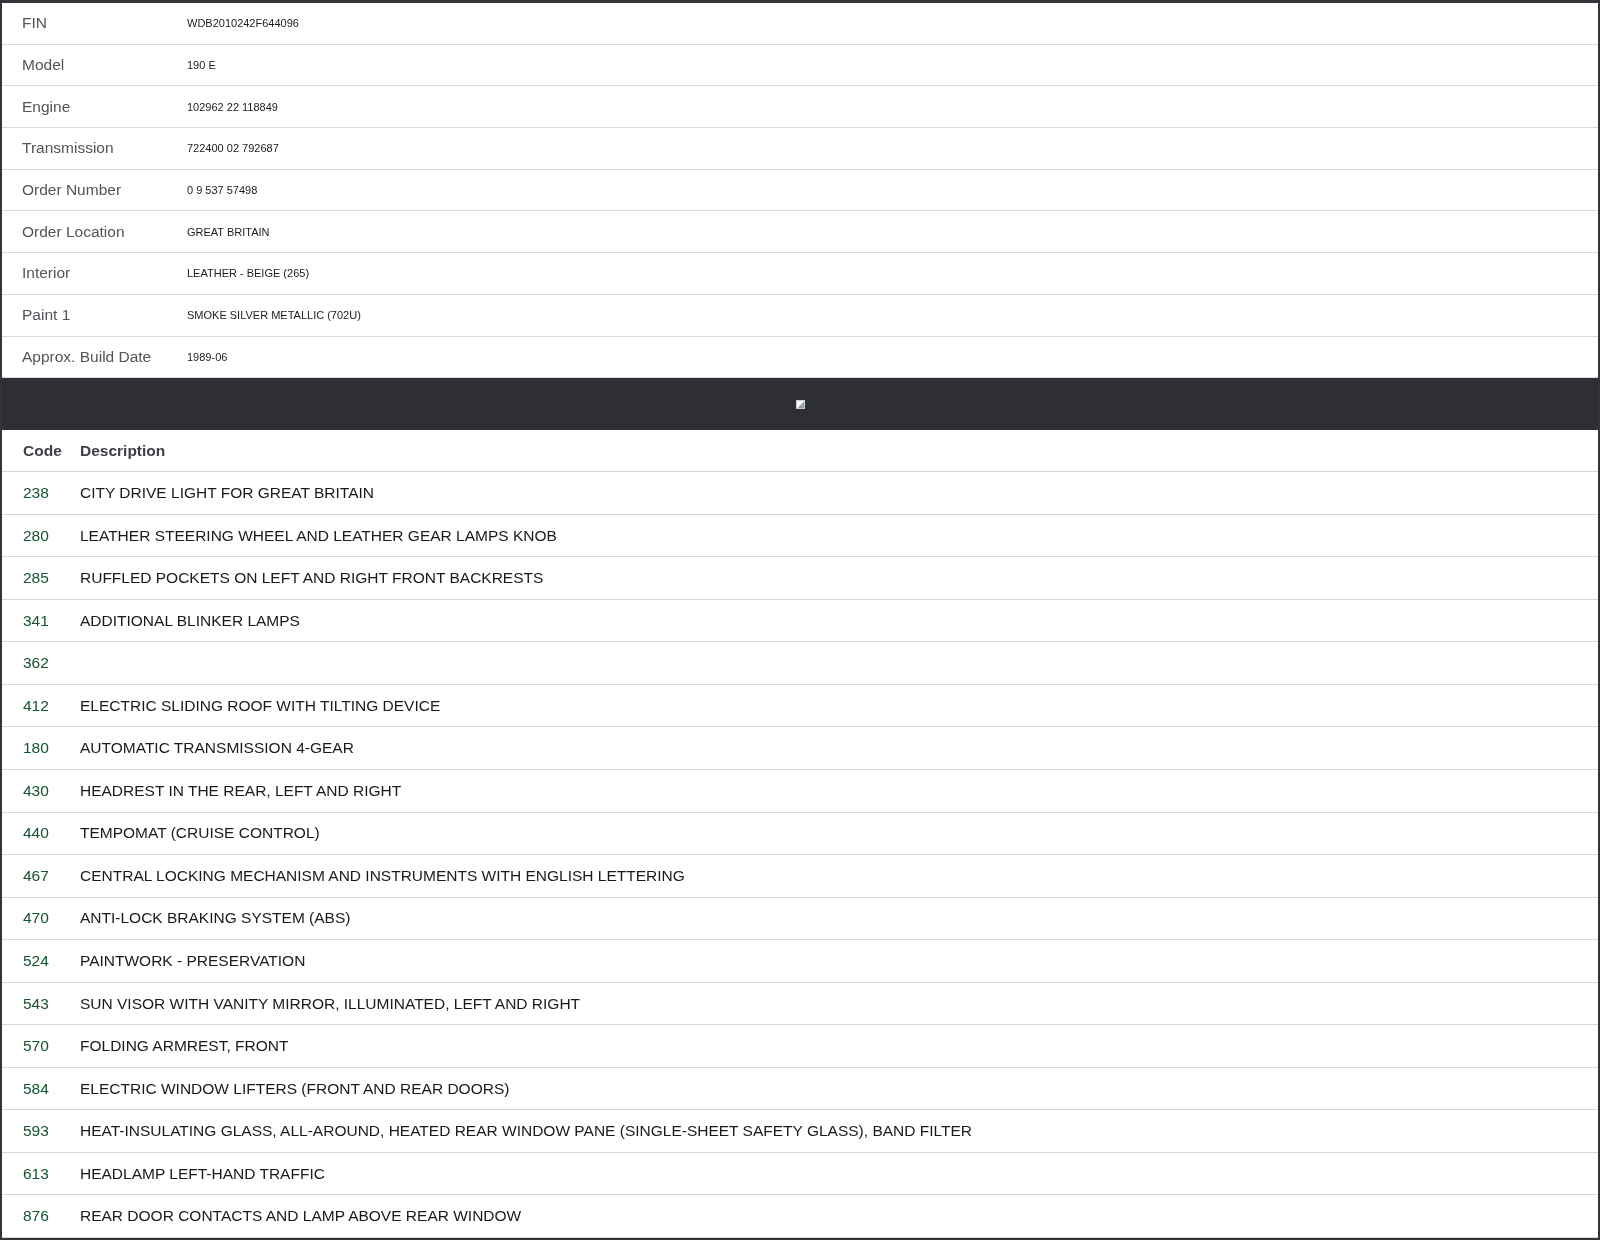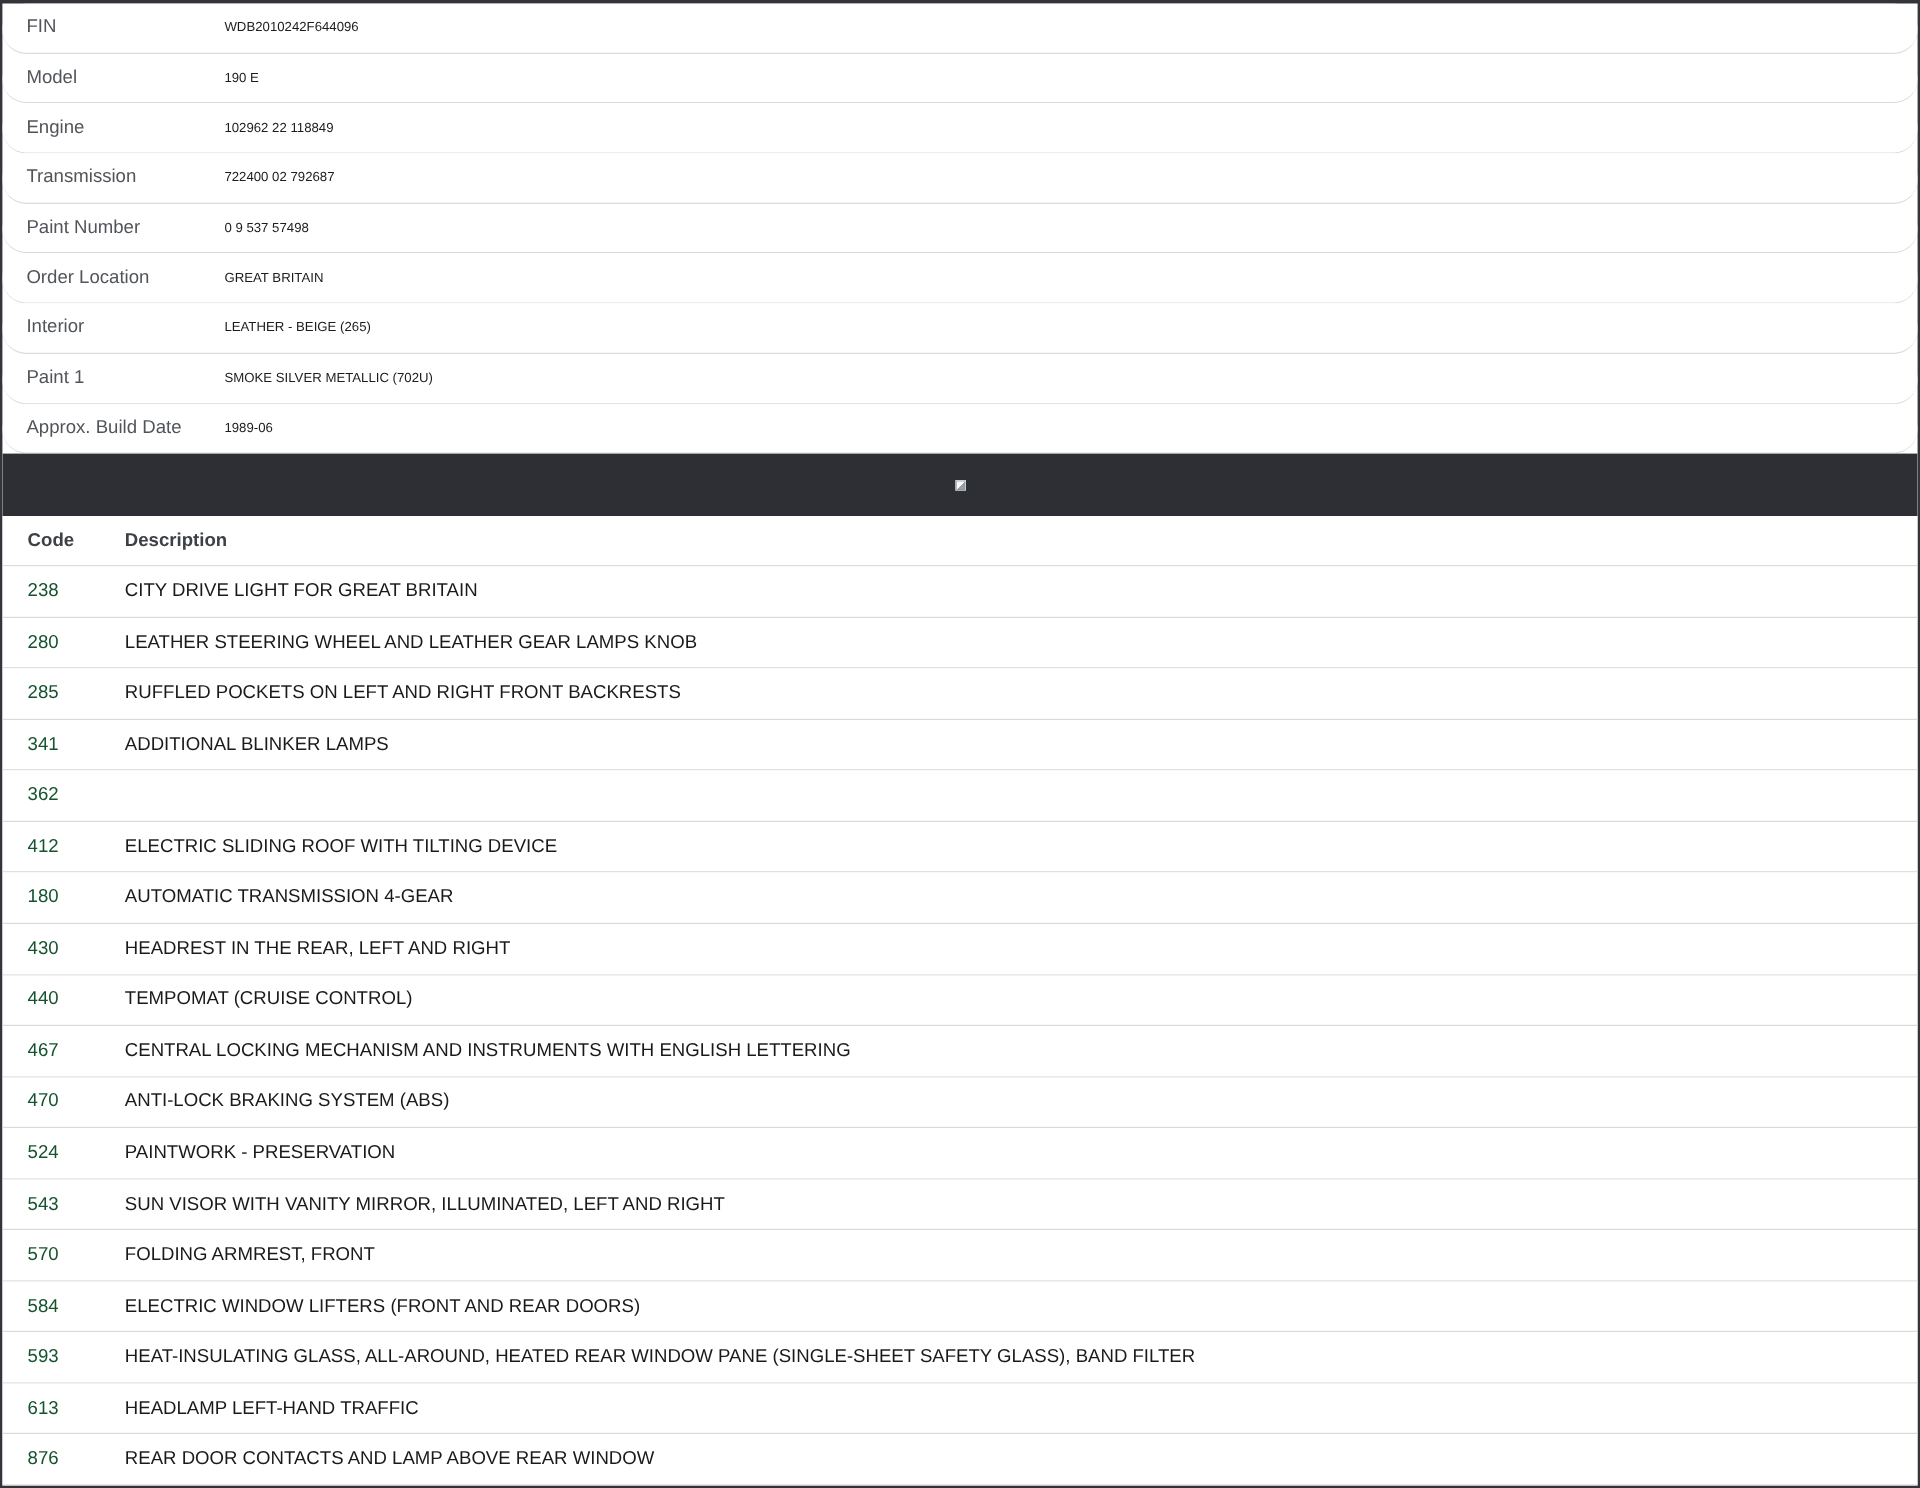--- a/index.html
+++ b/index.html
@@ -18,21 +18,20 @@
     overflow: hidden;
   }
   
   .info-table .row {
     box-sizing: border-box;
     height: 41.7px;
     display: flex;
     align-items: center;
     border-bottom: 1px solid #dbdbdb;
     background: #ffffff;
-    border-radius: 20px;
   }
   .info-label {
     box-sizing: border-box;
     width: 185px;
     padding-left: 20px;
     flex: 0 0 185px;
     font-size: 15.5px;
     color: #515459;
     white-space: nowrap;
   }
@@ -58,21 +57,20 @@
     box-sizing: border-box;
   }
   
   .options-table .row {
     box-sizing: border-box;
     height: 42.55px;
     display: flex;
     align-items: center;
     border-bottom: 1px solid #d9d9d9;
     background: #ffffff;
-    gap: 24px;
   }
   .options-table .row.header {
     height: 42px;
     border-bottom: 1px solid #d4d4d4;
   }
   .code-cell {
     box-sizing: border-box;
     width: 78px;
     padding-left: 21px;
     flex: 0 0 78px;
@@ -109,21 +107,21 @@
       </div>
       <div class="row">
         <span class="info-label">Engine</span>
         <span class="info-value">102962 22 118849</span>
       </div>
       <div class="row">
         <span class="info-label">Transmission</span>
         <span class="info-value">722400 02 792687</span>
       </div>
       <div class="row">
-        <span class="info-label">Paint Number</span>
+        <span class="info-label">Order Number</span>
         <span class="info-value">0 9 537 57498</span>
       </div>
       <div class="row">
         <span class="info-label">Order Location</span>
         <span class="info-value">GREAT BRITAIN</span>
       </div>
       <div class="row">
         <span class="info-label">Interior</span>
         <span class="info-value">LEATHER - BEIGE (265)</span>
       </div>

